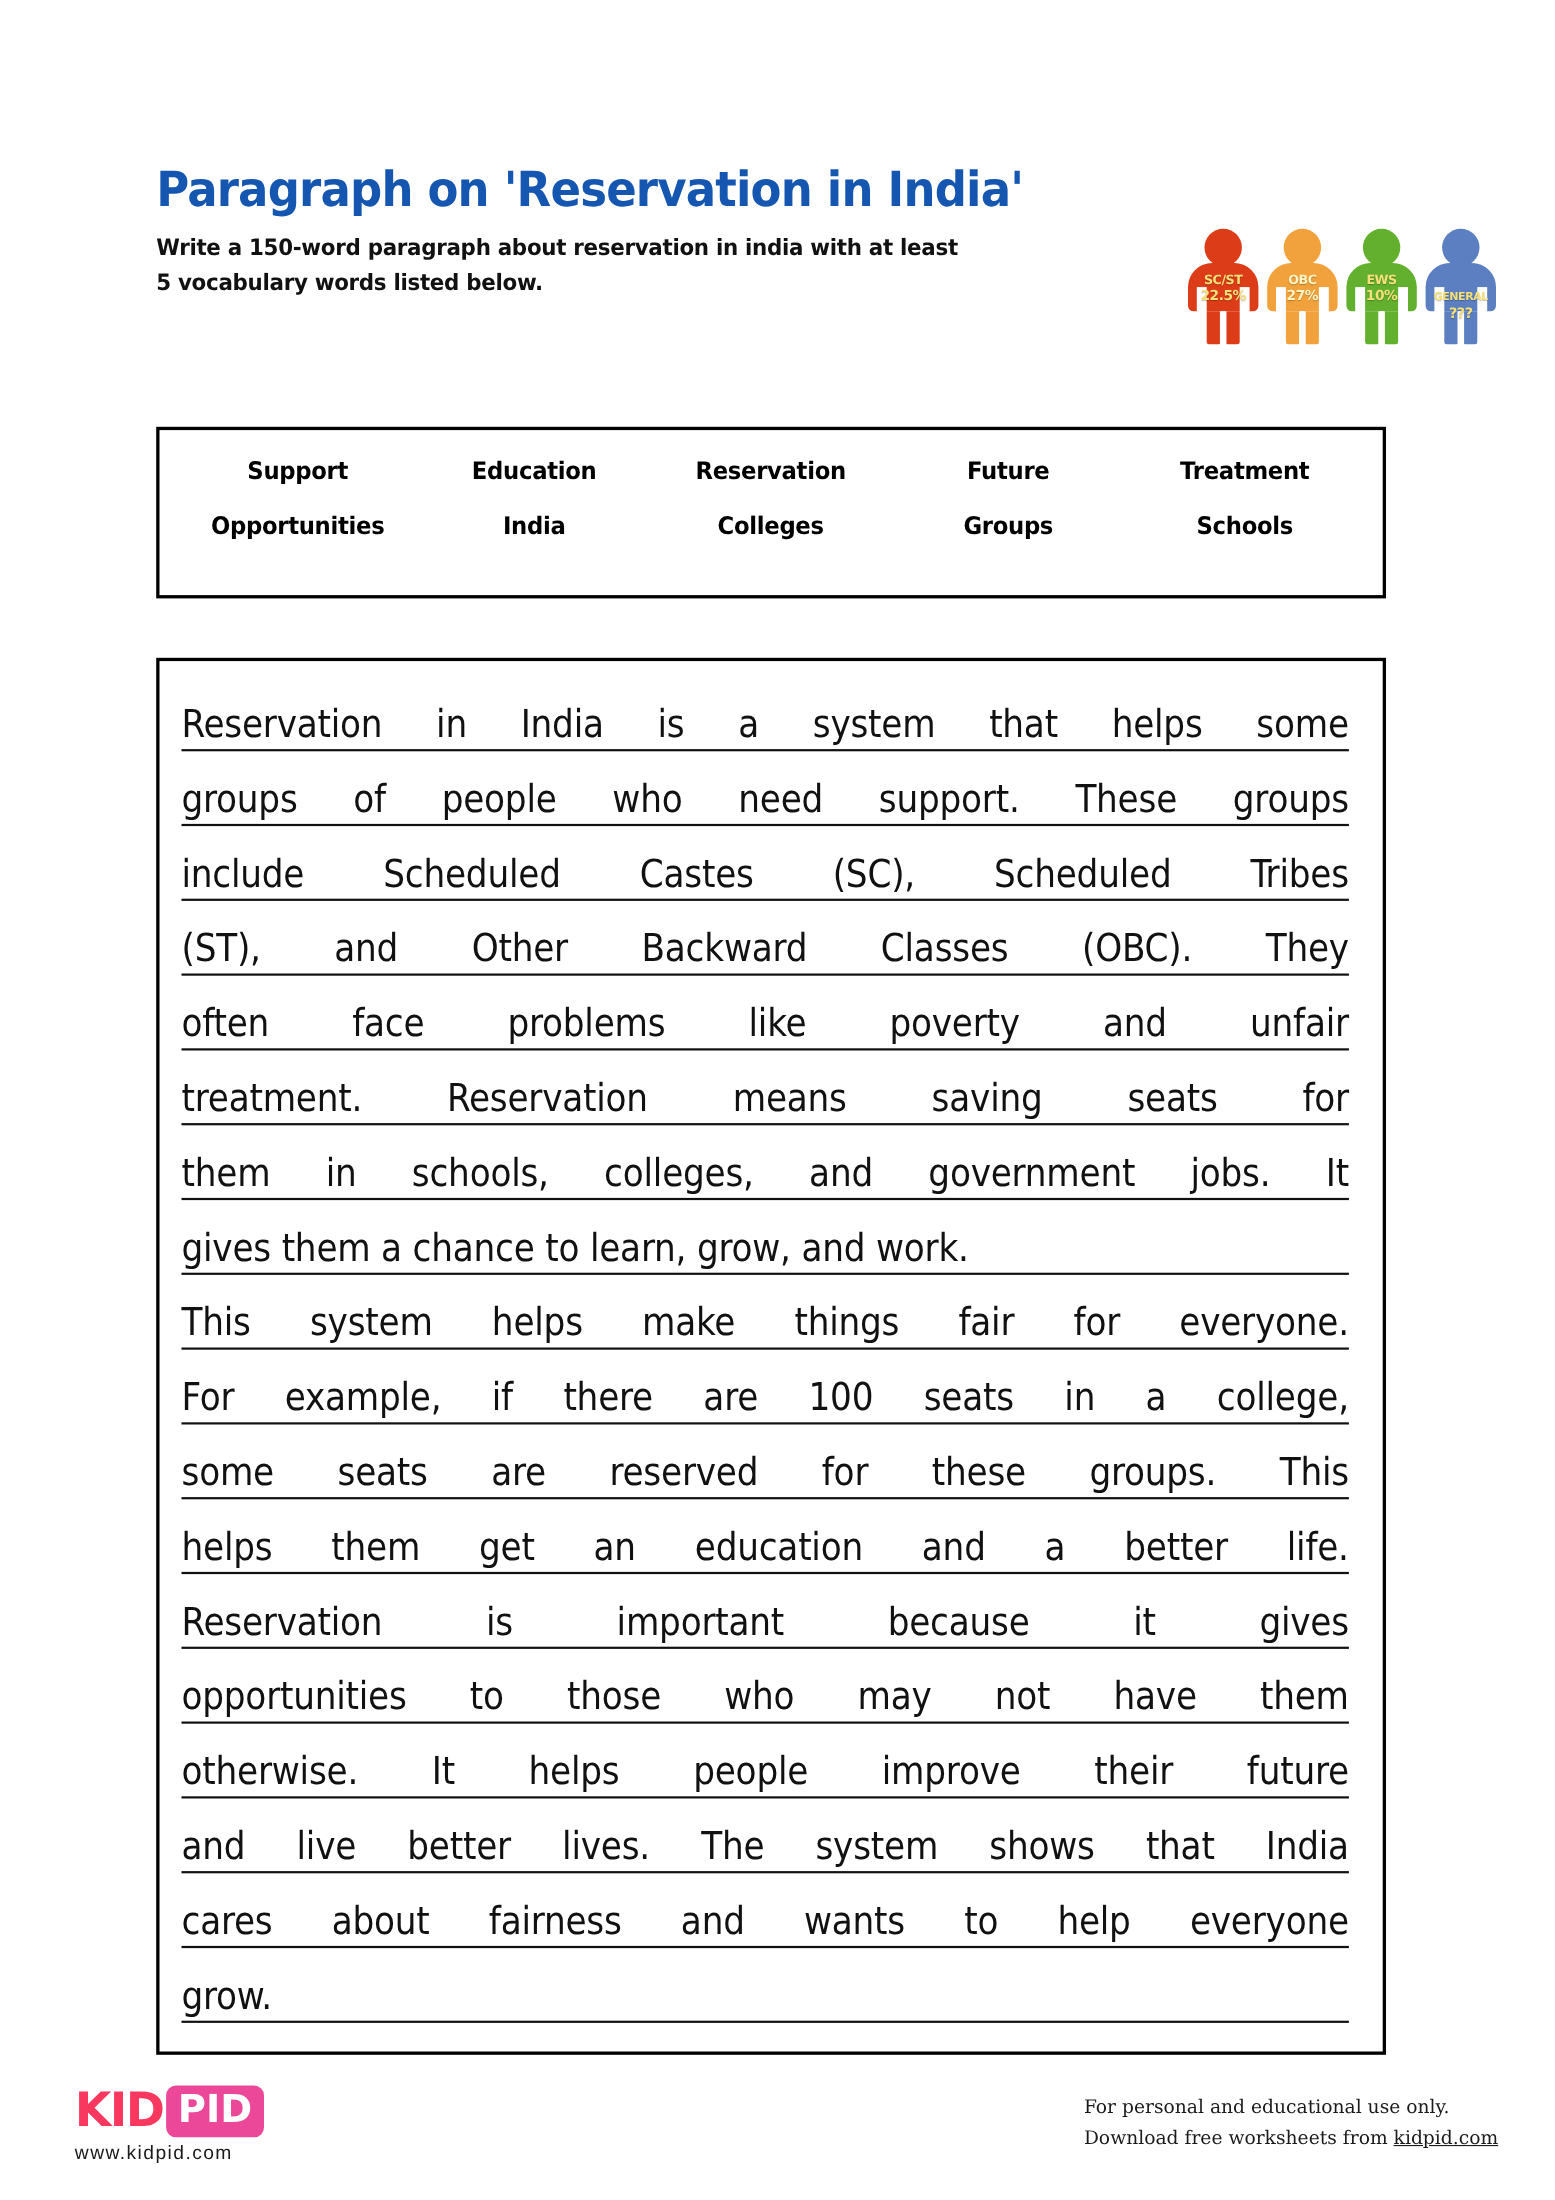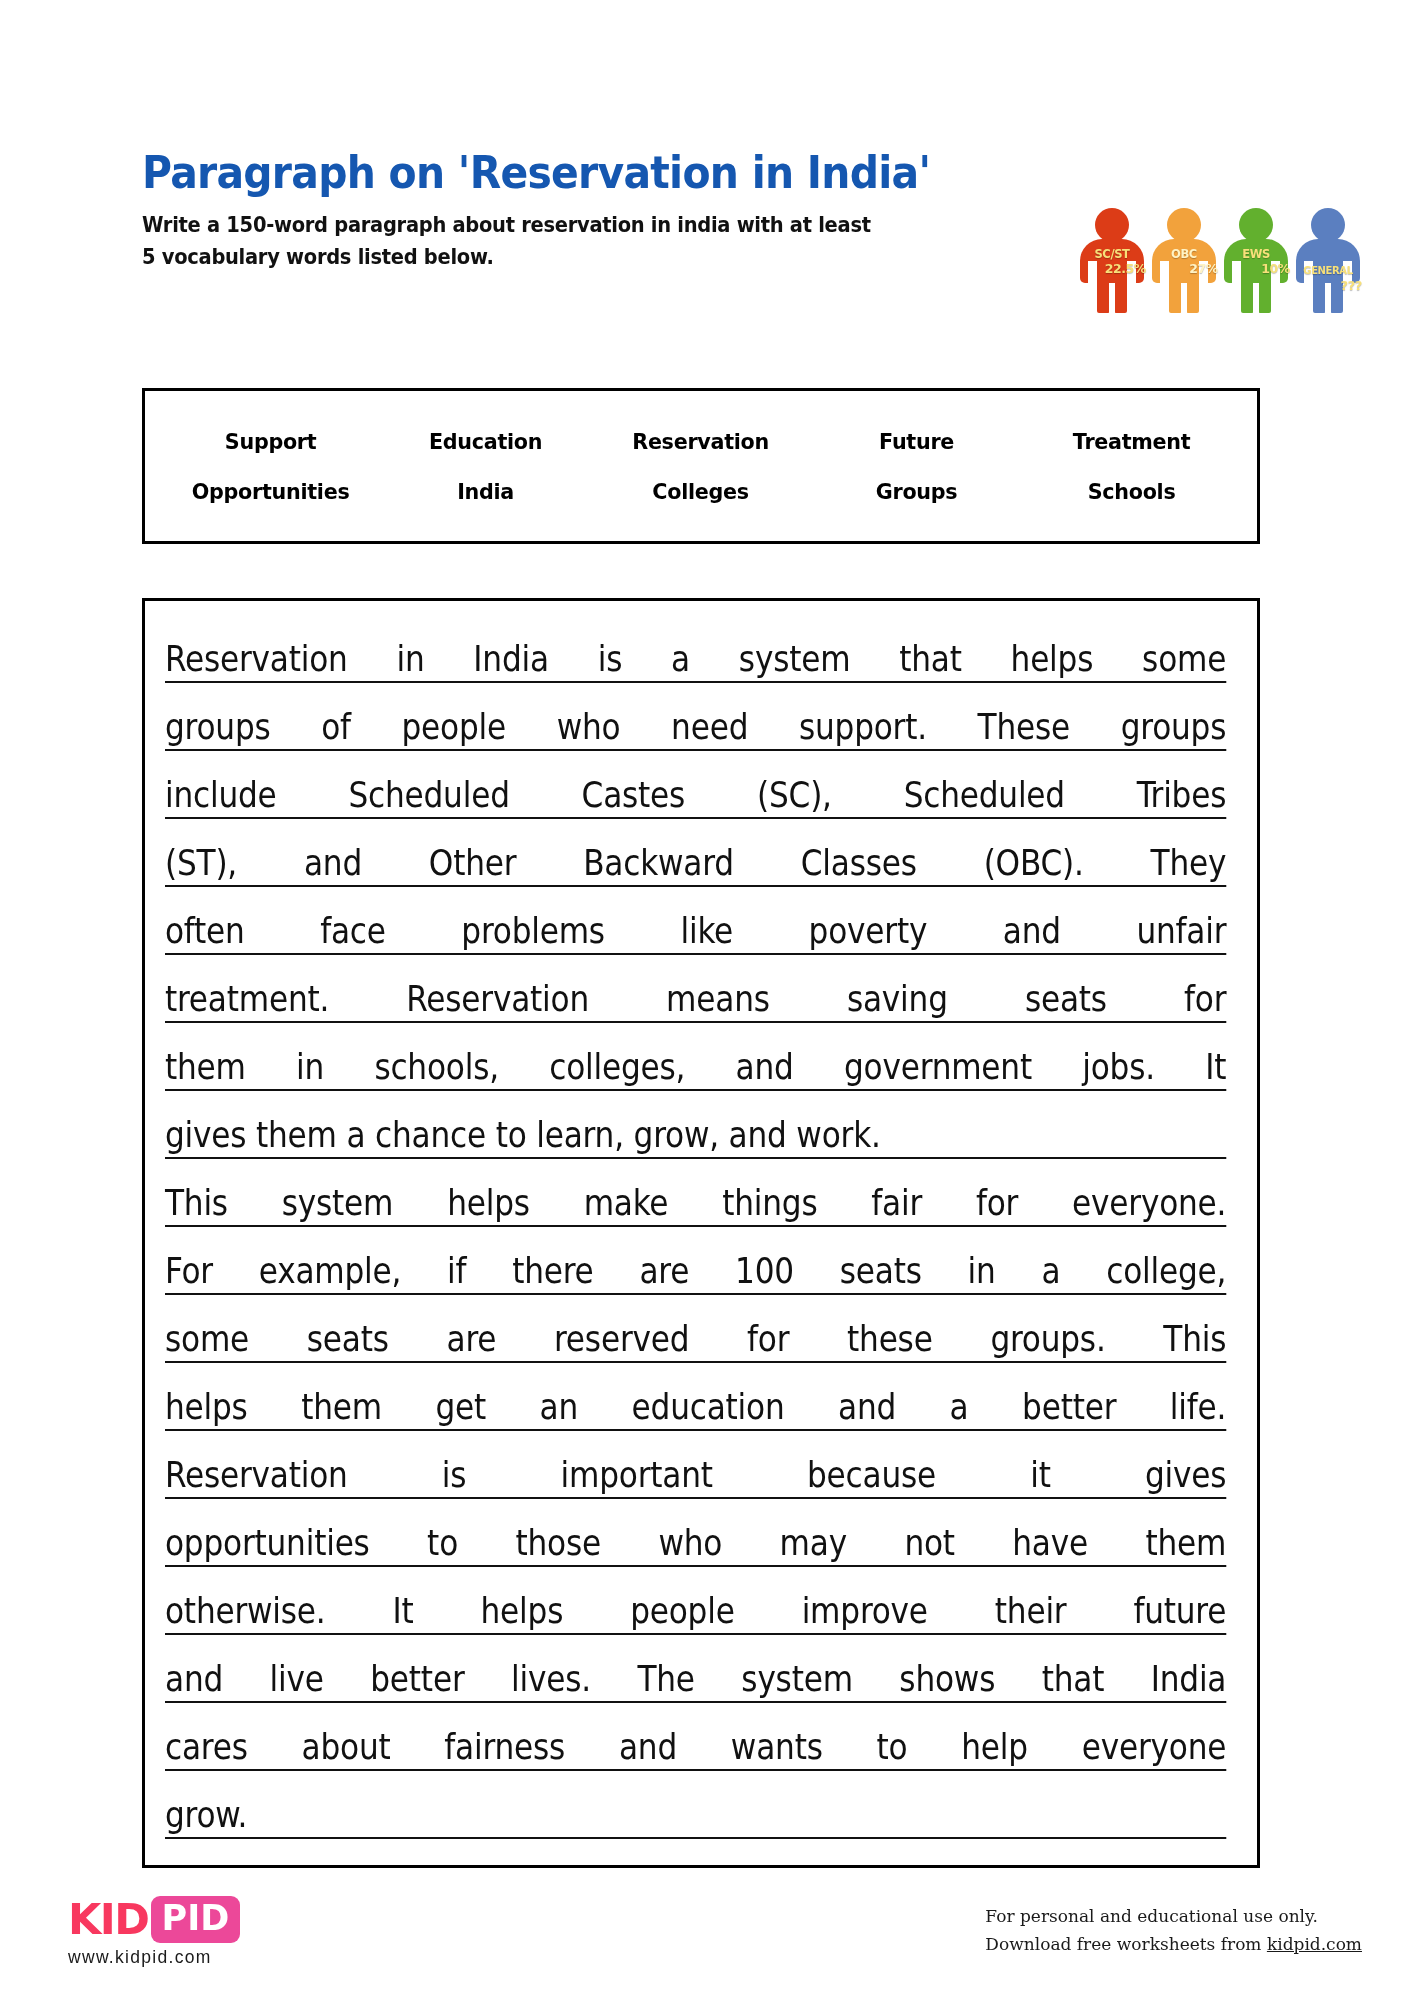--- a/index.html
+++ b/index.html
@@ -134,21 +134,20 @@
     color:#F7E07A;
     line-height:1.25;
     z-index:5;
     text-shadow:0 1px 1px rgba(0,0,0,0.25);
     white-space:nowrap;
     letter-spacing:-0.4px;
   }
   .person .plabel .pct {
     display:block;
     font-size:12.5px;
-    text-align:right;
   }
   .person.general .plabel { font-size:10px; top:44px;margin-top:16px; }
   .person.general .plabel .pct { font-size:13px; }
 
   
   .vocab-box {
     position:absolute;
     left:142px;
     top:388px;
     width:1118px;
@@ -156,21 +155,20 @@
     border:3px solid #000000;
     background:#ffffff;
     display:flex;
     flex-direction:column;
     justify-content:center;
     padding:0 18px;
   }
 
   .vocab-row {
     display:flex;
-    align-items:center;
     height:50px;
   }
 
   .vocab-cell {
     flex:1;
     text-align:center;
     font-family:"DejaVu Sans", sans-serif;
     font-weight:bold;
     font-size:22px;
     color:#000000;

